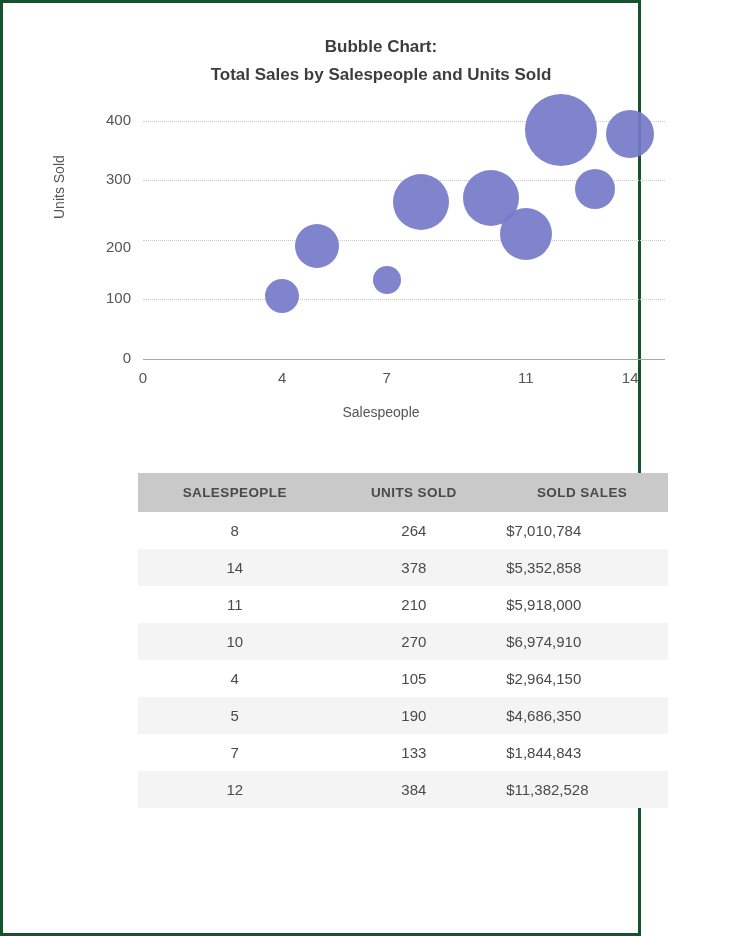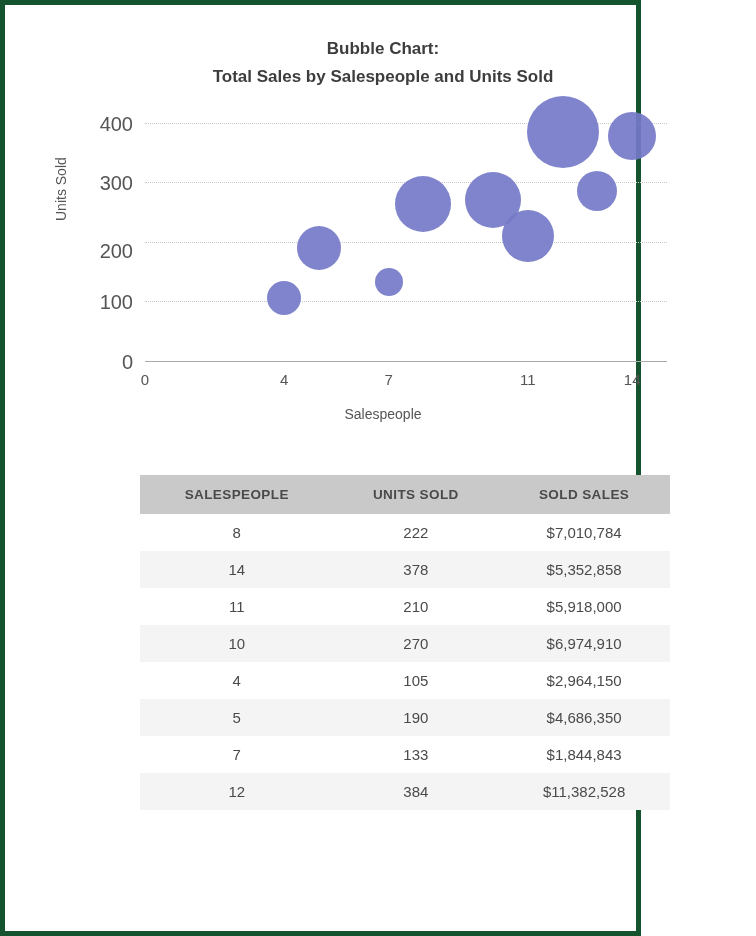--- a/index.html
+++ b/index.html
@@ -12,21 +12,21 @@
     background: #ffffff;
     font-family: "Liberation Sans", sans-serif;
     color: #333333;
     overflow: hidden;
   }
   .page {
     position: relative;
     width: 641px;
     height: 936px;
     box-sizing: border-box;
-    border: 5px solid #14532d;
+    border: 3px solid #14532d;
     background: #ffffff;
   }
 
   
   .chart-title {
     position: absolute;
     left: 0;
     top: 30px;
     width: 756px;
     text-align: center;
@@ -66,21 +66,21 @@
     position: absolute;
     left: 0;
     width: 522px;
     height: 0;
     border-top: 1px solid #aaaaaa;
   }
   .ylabel-text {
     position: absolute;
     width: 60px;
     text-align: right;
-    font-size: 20px;
+    font-size: 15px;
     color: #555555;
   }
   .xlabel-text {
     position: absolute;
     width: 60px;
     text-align: center;
     font-size: 15px;
     color: #555555;
   }
   .axis-title-y {
@@ -137,21 +137,21 @@
     color: #4a4a4a;
     border: none;
   }
   table.data tbody tr:nth-child(even) {
     background: #f4f4f4;
   }
   table.data tbody tr:nth-child(odd) {
     background: #ffffff;
   }
   table.data tbody td.sales {
-    text-align: center;
+    text-align: left;
   }
 </style>
 </head>
 <body>
 
 <div class="page">
 
   <div class="chart-title">
     <div>Bubble Chart:</div>
     <div>Total Sales by Salespeople and Units Sold</div>
@@ -194,21 +194,21 @@
       <thead>
         <tr>
           <th>SALESPEOPLE</th>
           <th>UNITS SOLD</th>
           <th>SOLD SALES</th>
         </tr>
       </thead>
       <tbody id="tbody">
           <tr>
             <td>8</td>
-            <td>222</td>
+            <td>264</td>
             <td class="sales">$7,010,784</td>
           </tr>
           <tr>
             <td>14</td>
             <td>378</td>
             <td class="sales">$5,352,858</td>
           </tr>
           <tr>
             <td>11</td>
             <td>210</td>

